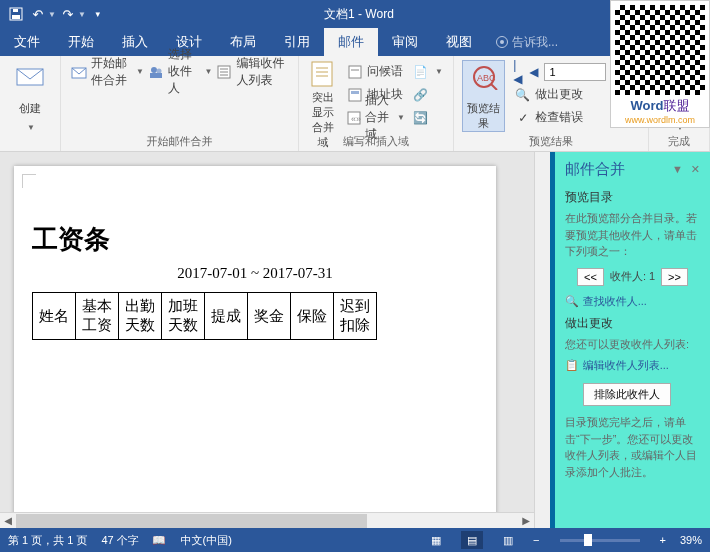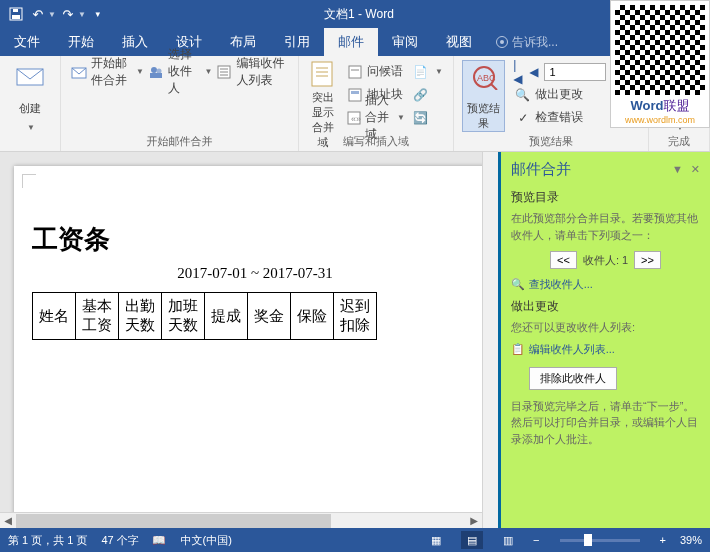--- a/index.html
+++ b/index.html
@@ -28,21 +28,21 @@
 .navfld{width:62px;height:18px;border:1px solid #ababab;background:#fff;padding:0 4px;font-size:11px}
 .main{display:flex;height:376px}
 .docarea{flex:1;background:#e6e6e6;overflow:hidden;position:relative}
 .page{background:#fff;margin:14px 0 14px 14px;width:482px;height:480px;box-shadow:0 0 4px rgba(0,0,0,.3);padding:24px 18px;position:relative}
 .corner{position:absolute;top:8px;left:8px;width:14px;height:14px;border-left:1px solid #ccc;border-top:1px solid #ccc}
 .doctitle{font-size:26px;font-weight:bold;margin-top:32px;color:#000;font-family:SimSun,serif}
 .docsub{text-align:center;font-size:15px;margin-top:8px;color:#000;font-family:SimSun,serif}
 .doctable{border-collapse:collapse;margin-top:10px;font-family:SimSun,serif}
 .doctable td{border:1px solid #000;padding:4px 6px;font-size:15px;color:#000;text-align:left;height:28px}
 .vscroll{width:16px;background:#f0f0f0;border-left:1px solid #d4d4d4}
-.panel{width:212px;background:#bef264;border-left:3px solid #0369a1;padding:8px 10px;font-size:11px;color:#444;overflow:hidden}
+.panel{width:160px;background:#5eead4;border-left:5px solid #0369a1;padding:8px 10px;font-size:11px;color:#444;overflow:hidden}
 .ptitle{font-size:15px;color:#2b579a;display:flex;justify-content:space-between;align-items:center;margin-bottom:10px}
 .pclose{display:flex;gap:8px;font-size:11px;color:#777}
 .psec{font-size:12px;color:#333;margin:6px 0 4px}
 .ptext{font-size:11px;color:#666;line-height:1.5;margin-bottom:6px}
 .precip{display:flex;align-items:center;justify-content:center;gap:6px;margin:8px 0}
 .pbtn{border:1px solid #ababab;background:#fdfdfd;padding:2px 6px;font-size:11px}
 .plink{color:#2b579a;font-size:11px;display:flex;align-items:center;gap:4px;margin:6px 0}
 .hscroll{height:16px;background:#f0f0f0;border-top:1px solid #d4d4d4;display:flex;align-items:center}
 .hsbtn{width:16px;height:16px;display:flex;align-items:center;justify-content:center;color:#666;font-size:10px}
 .hstrack{flex:1;height:16px;position:relative}
@@ -299,21 +299,21 @@
         <span>🔍</span>
         <span>查找收件人...</span>
       </div>
     <div class="psec">做出更改</div>
     <div class="ptext">您还可以更改收件人列表:</div>
     <div class="plink">
         <span>📋</span>
         <span>编辑收件人列表...</span>
       </div>
     <button class="pbtn" style="margin:4px 0 8px 18px;padding:3px 10px">排除此收件人</button>
-    <div class="ptext">目录预览完毕之后，请单击“下一步”。然后可以打印合并目录，或编辑个人目录添加个人批注。</div>
+    <div class="ptext">目录预览完毕之后，请单击“下一步”。您还可以更改收件人列表，或编辑个人目录添加个人批注。</div>
   </div>
 </div>
 
 <div class="status">
   <span>第 1 页，共 1 页</span>
   <span>47 个字</span>
   <span>📖</span>
   <span>中文(中国)</span>
   <span class="sp"></span>
   <span class="viewbtn">▦</span>

